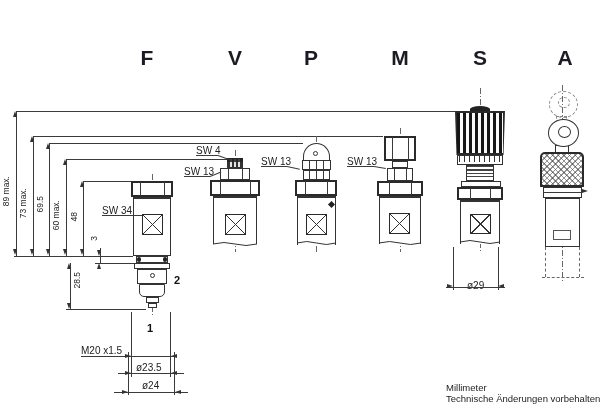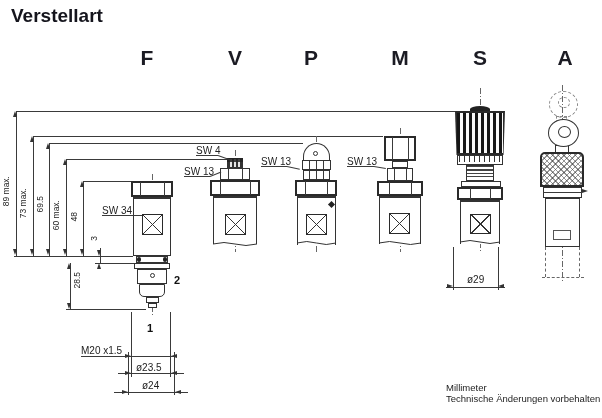--- a/index.html
+++ b/index.html
@@ -37,21 +37,20 @@
   .au{position:absolute;width:0;height:0;border-left:2.5px solid transparent;border-right:2.5px solid transparent;border-bottom:6px solid #333;}
   .ad{position:absolute;width:0;height:0;border-left:2.5px solid transparent;border-right:2.5px solid transparent;border-top:6px solid #333;}
   .ar{position:absolute;width:0;height:0;border-top:2.5px solid transparent;border-bottom:2.5px solid transparent;border-left:6px solid #333;}
   .al{position:absolute;width:0;height:0;border-top:2.5px solid transparent;border-bottom:2.5px solid transparent;border-right:6px solid #333;}
 </style>
 </head>
 <body>
 
 <div class="page">
 
-  <div class="abs title" style="left:11px;top:5px;">Verstellart</div>
 
   <div class="abs hdr" style="left:132px;top:46px;">F</div>
   <div class="abs hdr" style="left:220px;top:46px;">V</div>
   <div class="abs hdr" style="left:296px;top:46px;">P</div>
   <div class="abs hdr" style="left:385px;top:46px;">M</div>
   <div class="abs hdr" style="left:465px;top:46px;">S</div>
   <div class="abs hdr" style="left:550px;top:46px;">A</div>
 
   <div class="abs rlab" style="left:1px;top:176px;">89 max.</div>
   <div class="abs rlab" style="left:18px;top:188px;">73 max.</div>
@@ -66,21 +65,21 @@
   <div class="abs lab" style="left:184px;top:166px;">SW 13</div>
   <div class="abs lab" style="left:261px;top:156px;">SW 13</div>
   <div class="abs lab" style="left:347px;top:156px;">SW 13</div>
 
   <div class="abs pnum" style="left:174px;top:274px;">2</div>
   <div class="abs pnum" style="left:147px;top:322px;">1</div>
 
   <div class="abs dtxt" style="left:81px;top:345px;">M20 x1.5</div>
   <div class="abs dtxt" style="left:136px;top:362px;">ø23.5</div>
   <div class="abs dtxt" style="left:142px;top:380px;">ø24</div>
-  <div class="abs dtxt" style="left:467px;top:274px;">ø29</div>
+  <div class="abs dtxt" style="left:467px;top:280px;">ø29</div>
 
   <div class="abs foot" style="left:406px;top:382px;">Millimeter</div>
   <div class="abs foot" style="left:406px;top:393px;">Technische Änderungen vorbehalten</div>
 
   <div id="geo" class="abs" style="left:0;top:0;width:602px;height:418px;">
       <div class="hl" style="left: 16px; top: 111px; width: 439px; height: 1px;"></div>
       <div class="hl" style="left: 33px; top: 136px; width: 350px; height: 1px;"></div>
       <div class="hl" style="left: 49px; top: 143px; width: 254px; height: 1px;"></div>
       <div class="hl" style="left: 66px; top: 159px; width: 161px; height: 1px;"></div>
       <div class="hl" style="left: 83px; top: 181px; width: 48px; height: 1px;"></div>

